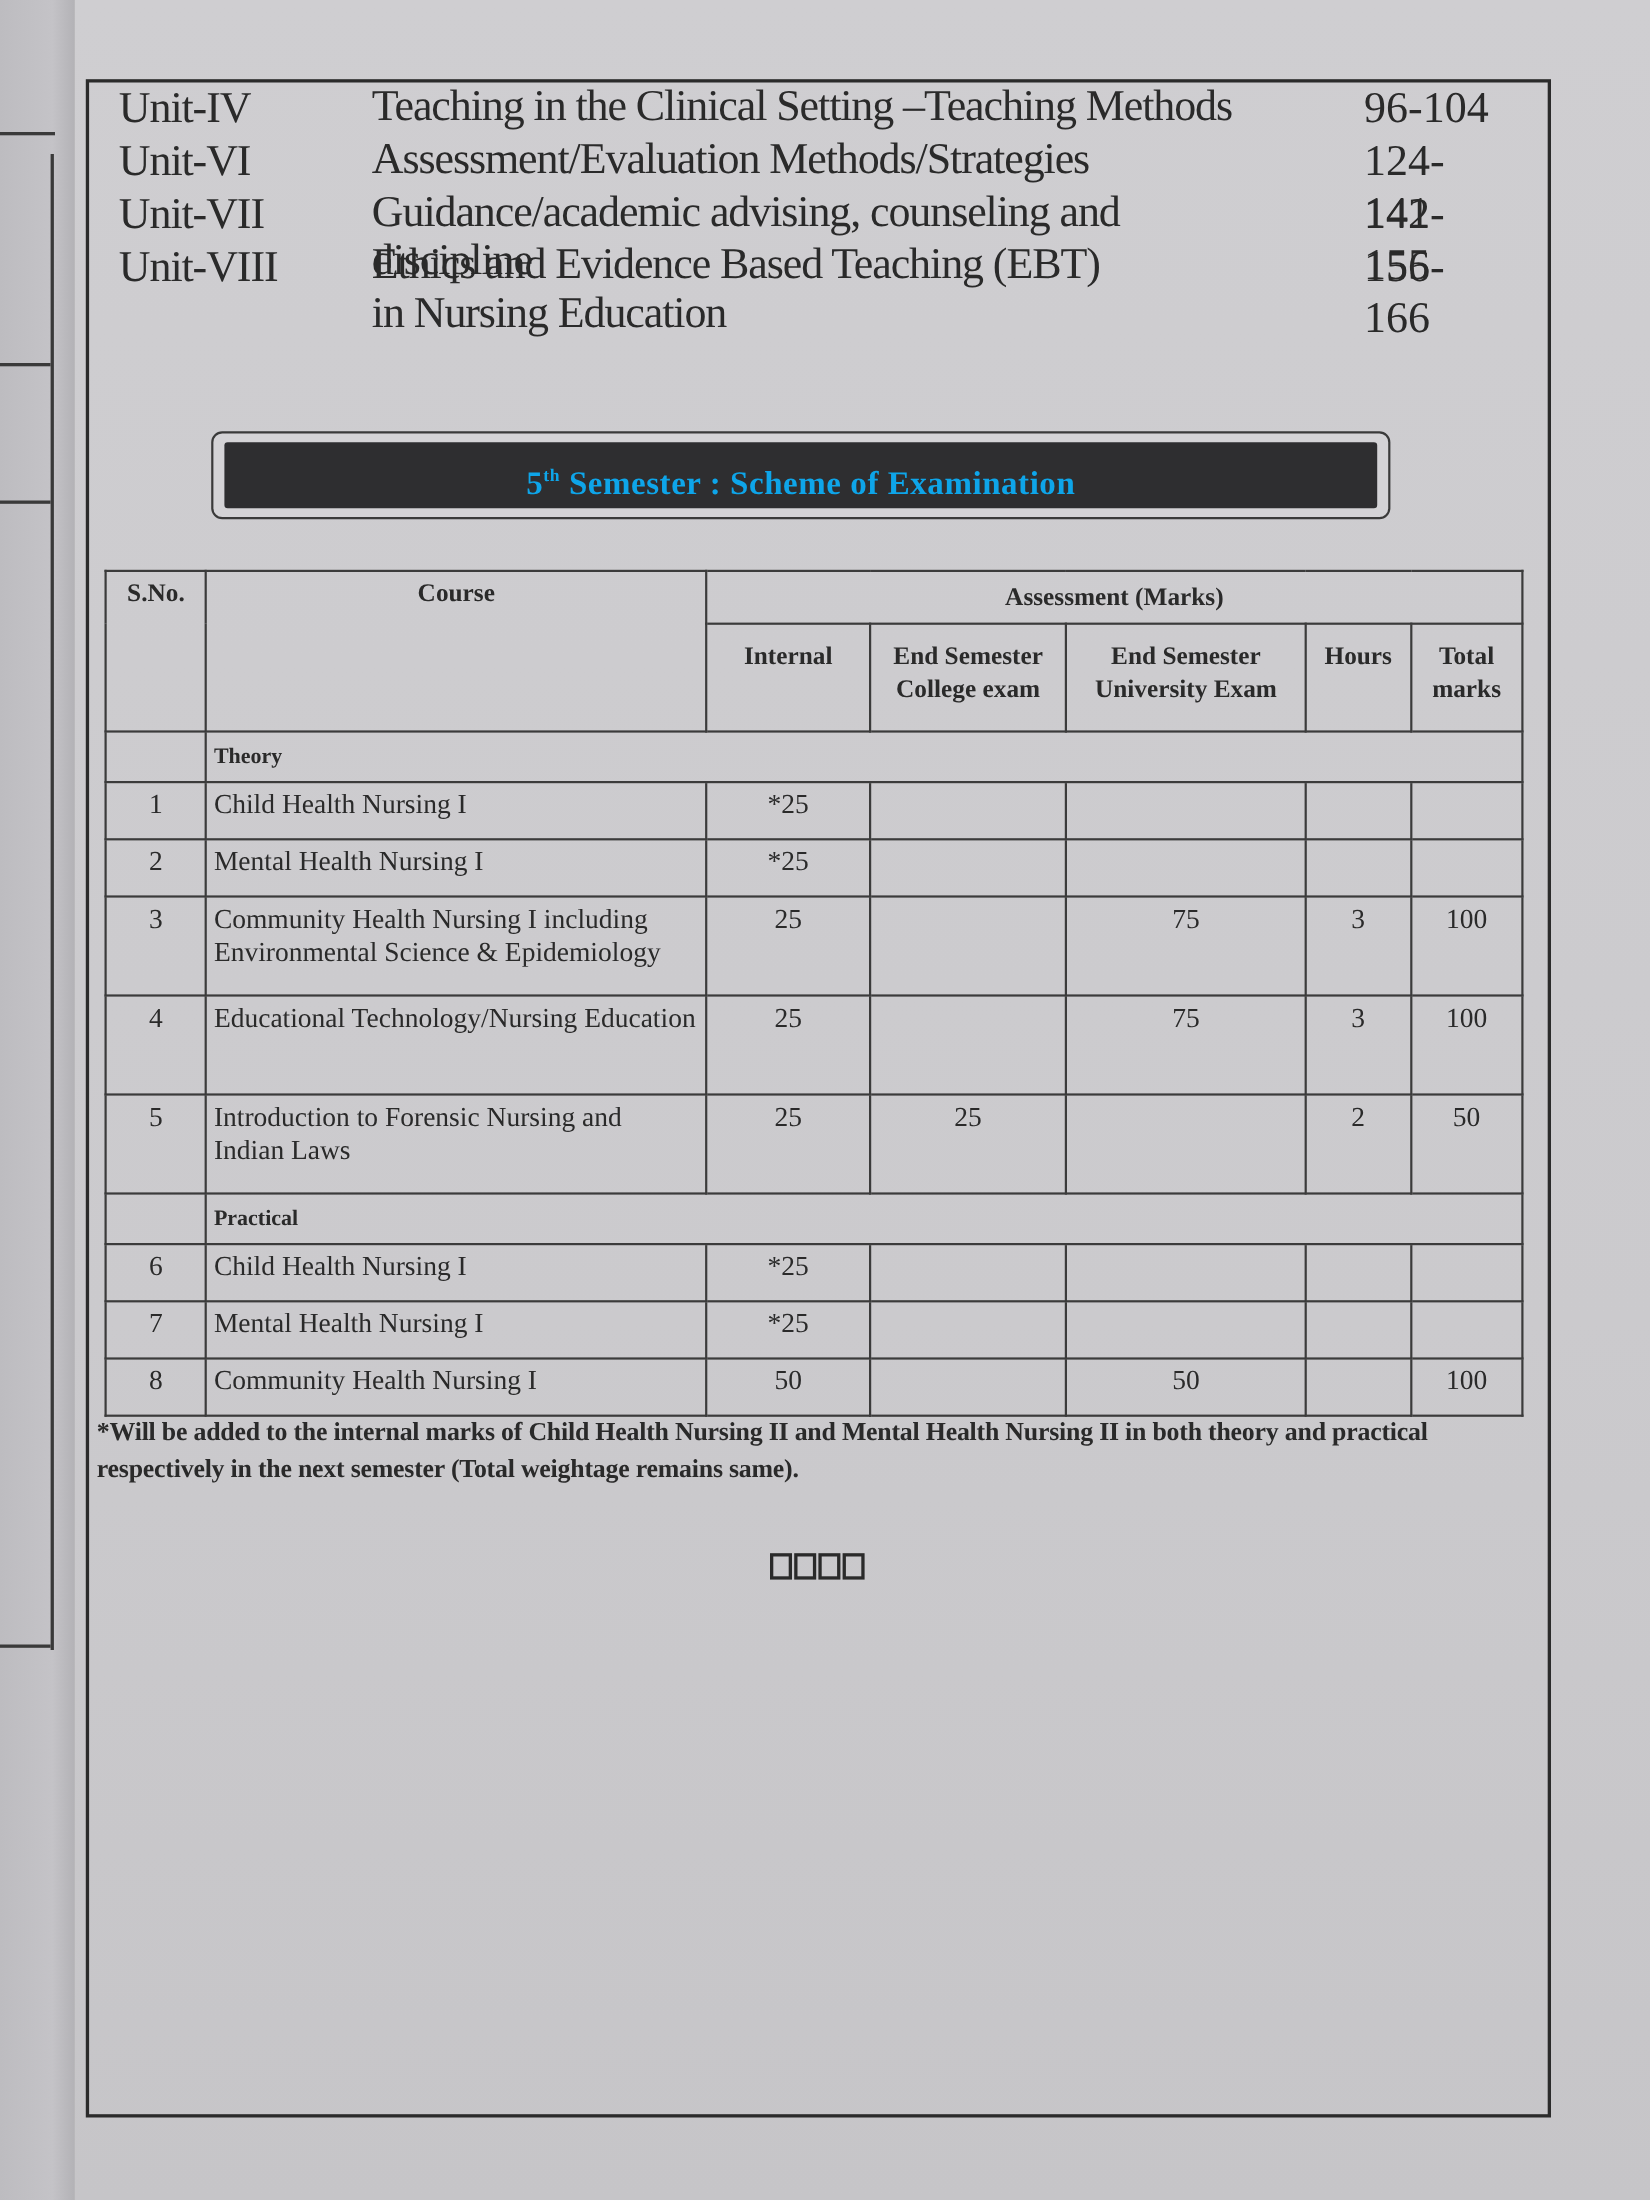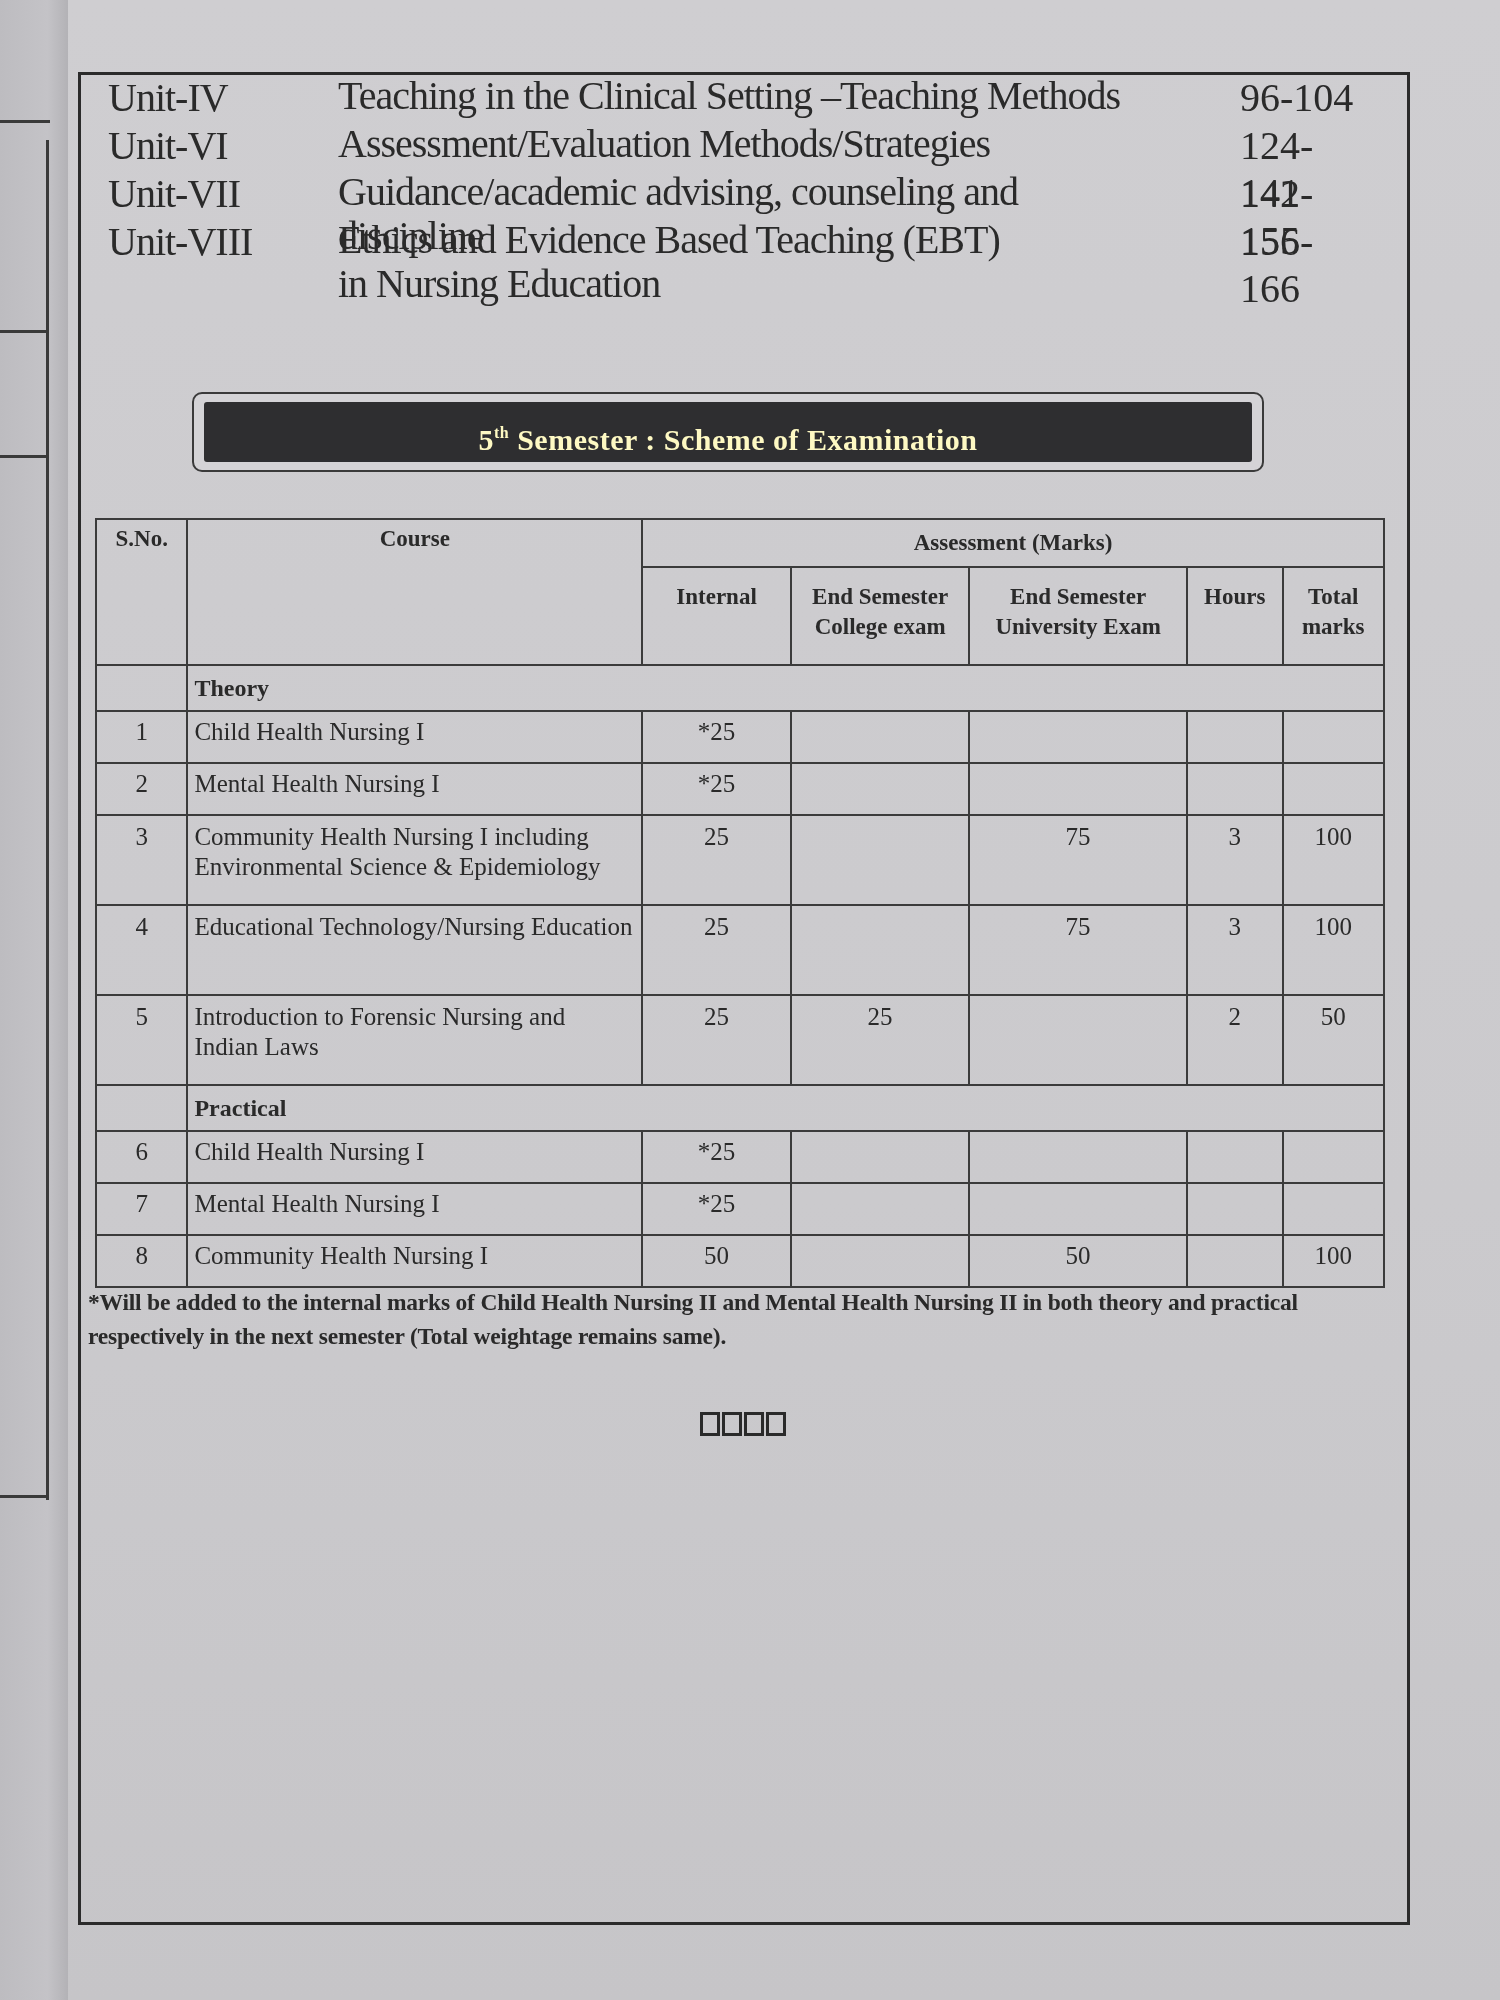--- a/index.html
+++ b/index.html
@@ -32,21 +32,21 @@
     .unit-row.tall { height:100px; }
 
     .banner-outer {
       position:absolute; left:124px; top:392px; width:1072px; height:80px;
       border:2px solid #3a3a3a; border-radius:10px; box-sizing:border-box;
       background:#d4d3d6;
     }
     .banner-inner {
       position:absolute; left:10px; top:8px; right:10px; bottom:8px;
       background:#2e2e30; border-radius:3px;
-      color:#fef9c3; font-weight:bold; font-size:30px; text-align:center; line-height:62px;
+      color:#0ea5e9; font-weight:bold; font-size:30px; text-align:center; line-height:62px;
       letter-spacing:0.5px;
     }
     .banner-inner sup { font-size:16px; vertical-align:12px; }
 
     table.exam {
       position:absolute; left:27px; top:518px; width:1290px;
       border-collapse:collapse; font-size:25px;
     }
     table.exam td, table.exam th {
       border:2px solid #3b3b3b; padding:0 6px; vertical-align:top;
@@ -54,21 +54,21 @@
     table.exam th { font-weight:bold; font-size:23px; text-align:center; line-height:30px; }
     .c-sno { width:78px; text-align:center; }
     .c-course { width:446px; text-align:left; }
     .c-int { width:136px; text-align:center; }
     .c-col { width:166px; text-align:center; }
     .c-uni { width:206px; text-align:center; }
     .c-hrs { width:82px; text-align:center; }
     .c-tot { width:88px; text-align:center; }
     tr.hdr1 th { height:46px; vertical-align:middle; }
     tr.hdr2 th { height:82px; vertical-align:top; padding-top:14px; }
-    tr.section td { height:44px; font-weight:bold; font-size:24px; vertical-align:middle; }
+    tr.section td { height:44px; font-weight:bold; font-size:20px; vertical-align:middle; }
     tr.r1 td { height:50px; line-height:40px; }
     tr.r2 td { height:82px; line-height:30px; padding-top:6px; }
     table.exam td.num { text-align:center; }
 
     .footnote {
       position:absolute; left:20px; top:1285px; width:1320px;
       font-weight:bold; font-size:23.5px; line-height:34px; letter-spacing:-0.2px;
     }
     .end-marks {
       position:absolute; left:632px; top:1412px; display:flex; gap:2px;

